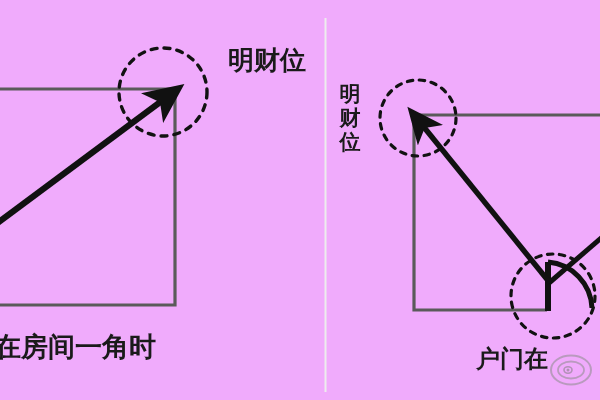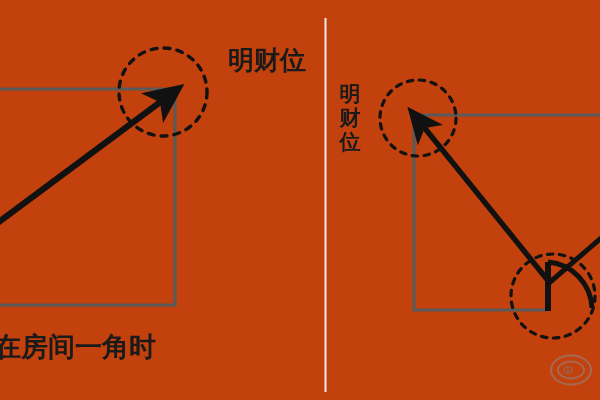--- a/index.html
+++ b/index.html
@@ -8,21 +8,21 @@
     padding: 0;
     background: #ffffff;
   }
   body {
     font-family: "DejaVu Sans", "Liberation Sans", sans-serif;
   }
   #page {
     position: relative;
     width: 600px;
     height: 400px;
-    background: #c2410c;
+    background: #f0abfc;
     overflow: hidden;
   }
   #diagram-svg {
     position: absolute;
     left: 0;
     top: 0;
     width: 600px;
     height: 400px;
     display: block;
   }
@@ -116,20 +116,21 @@
       <line x1="550" y1="283" x2="423" y2="126" stroke="#111111" stroke-width="5.4" marker-end="url(#arrowhead-right)"></line>
     </g>
   </svg>
 
   <div class="cjk-label" id="label-ming-cai-wei-left">明财位</div>
 
   <div class="cjk-label" id="label-bottom-left">在房间一角时</div>
 
   <div class="cjk-label" id="label-ming-cai-wei-right">明财位</div>
 
+  <div class="cjk-label" id="label-bottom-right">户门在</div>
 
   <svg id="watermark" viewBox="0 0 44 34">
     <ellipse cx="22" cy="17" rx="20" ry="14.5" fill="none" stroke="#8d8d8d" stroke-width="2"></ellipse>
     <ellipse cx="22" cy="17" rx="13" ry="8.5" fill="none" stroke="#8d8d8d" stroke-width="1.8"></ellipse>
     <ellipse cx="19" cy="17" rx="4" ry="3.2" fill="none" stroke="#7d7d7d" stroke-width="1.6"></ellipse>
     <circle cx="19" cy="17" r="1.5" fill="#7d7d7d"></circle>
   </svg>
 
 </div>
 

